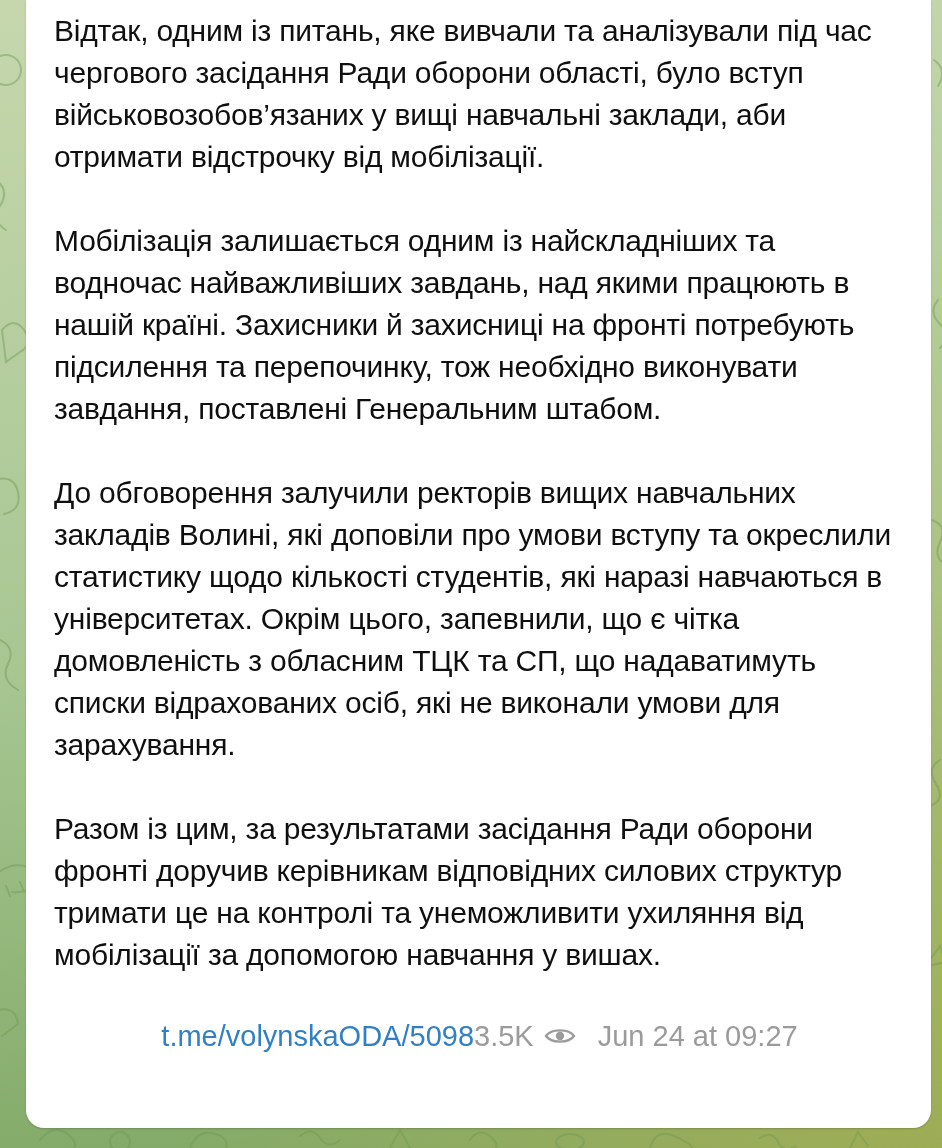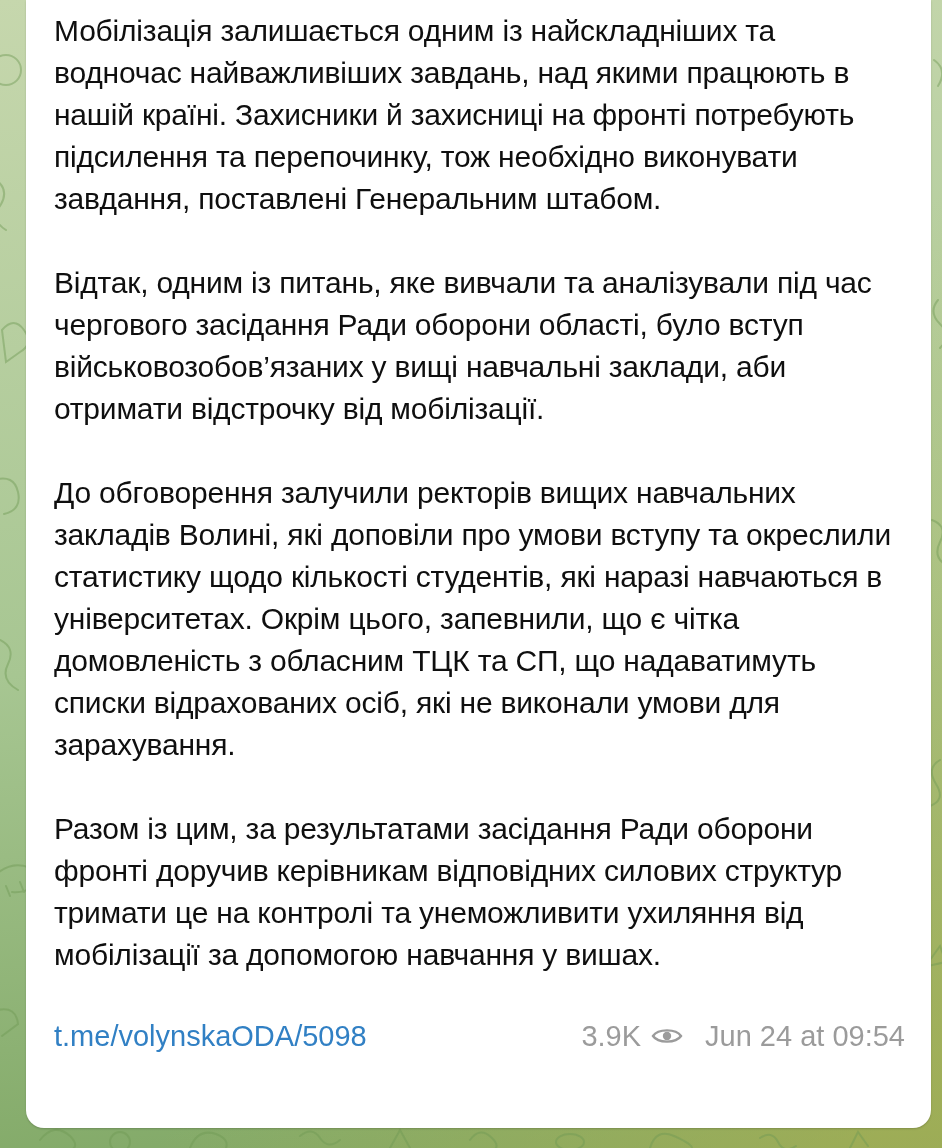--- a/index.html
+++ b/index.html
@@ -48,21 +48,21 @@
     line-height: 42px;
     font-weight: 500;
     letter-spacing: -0.2px;
     color: var(--text);
   }
 
   .footer {
     margin-top: 8px;
     display: flex;
     align-items: center;
-    justify-content: space-between;
+    justify-content: center;
     font-size: 29px;
     line-height: 36px;
   }
 
   .post-link {
     color: var(--link);
     text-decoration: none;
     cursor: pointer;
   }
 
@@ -105,33 +105,33 @@
     <path d="M470 1140 q 10 -14 22 -2 q 10 10 -2 14"></path>
     <ellipse cx="570" cy="1142" rx="14" ry="8"></ellipse>
     <path d="M650 1148 q 6 -20 24 -12 t 18 12"></path>
     <path d="M760 1138 q 12 -8 18 4 t 18 4"></path>
     <path d="M850 1148 l 8 -16 l 10 14"></path>
   </svg>
 
   <div class="bubble">
 
     <div class="message-text">
+      <p>Відтак, одним із питань, яке вивчали та аналізували під час чергового засідання Ради оборони області, було вступ військовозобов’язаних у вищі навчальні заклади, аби отримати відстрочку від мобілізації.</p>
       <p>Мобілізація залишається одним із найскладніших та водночас найважливіших завдань, над якими працюють в нашій країні. Захисники й захисниці на фронті потребують підсилення та перепочинку, тож необхідно виконувати завдання, поставлені Генеральним штабом.</p>
-      <p>Відтак, одним із питань, яке вивчали та аналізували під час чергового засідання Ради оборони області, було вступ військовозобов’язаних у вищі навчальні заклади, аби отримати відстрочку від мобілізації.</p>
       <p>До обговорення залучили ректорів вищих навчальних закладів Волині, які доповіли про умови вступу та окреслили статистику щодо кількості студентів, які наразі навчаються в університетах. Окрім цього, запевнили, що є чітка домовленість з обласним ТЦК та СП, що надаватимуть списки відрахованих осіб, які не виконали умови для зарахування.</p>
       <p>Разом із цим, за результатами засідання Ради оборони фронті доручив керівникам відповідних силових структур тримати це на контролі та унеможливити ухиляння від мобілізації за допомогою навчання у вишах.</p>
     </div>
 
     <div class="footer">
       <a class="post-link">t.me/volynskaODA/5098</a>
 
       <div class="meta">
-        <span class="views">3.9K</span>
+        <span class="views">3.5K</span>
         <svg class="eye" width="32" height="22" viewBox="0 0 32 22" xmlns="http://www.w3.org/2000/svg" aria-hidden="true">
           <path d="M2 11 C 7 3.5, 25 3.5, 30 11 C 25 18.5, 7 18.5, 2 11 Z"></path>
           <circle cx="16" cy="11" r="4.2"></circle>
         </svg>
-        <span class="timestamp">Jun 24 at 09:54</span>
+        <span class="timestamp">Jun 24 at 09:27</span>
       </div>
     </div>
 
   </div>
 </div>
 
 </body></html>

